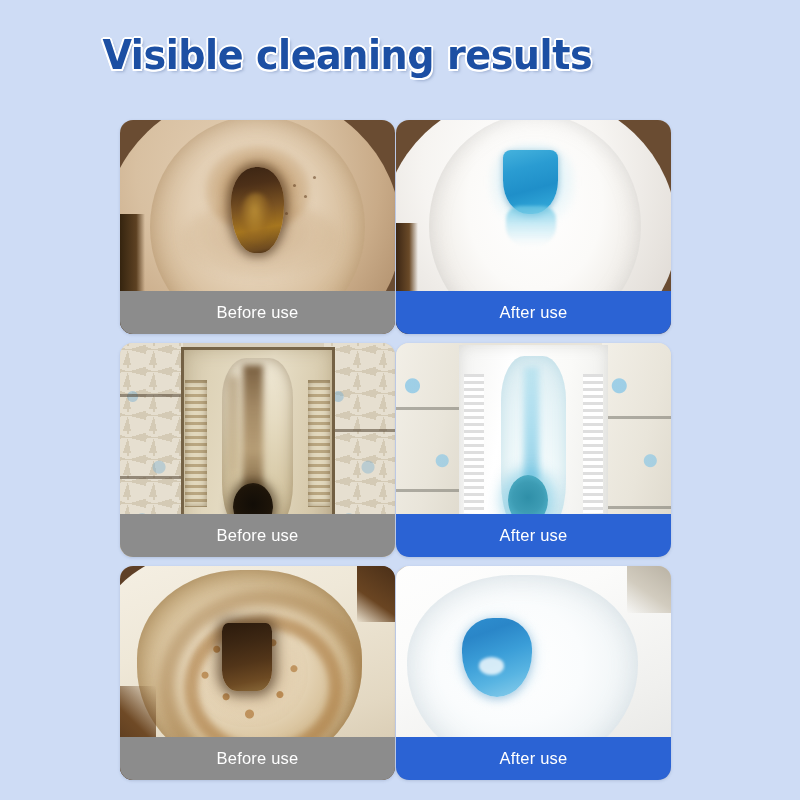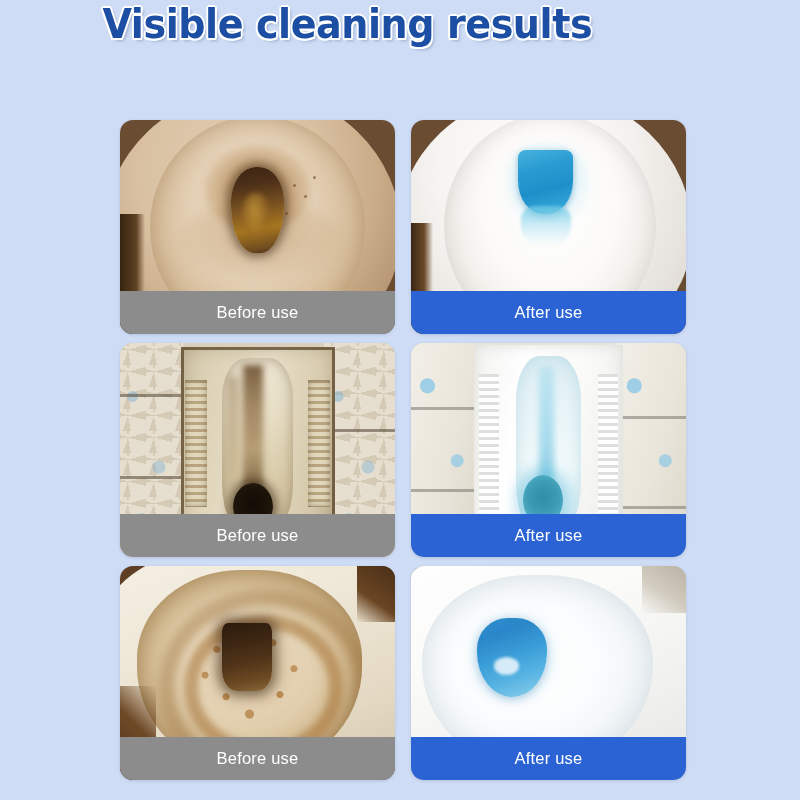--- a/index.html
+++ b/index.html
@@ -14,20 +14,21 @@
     font-family: "Liberation Sans", sans-serif;
     overflow: hidden;
     position: relative;
   }
 
   
   .title-wrap {
     width: 695px;
     height: 110px;
     display: flex;
+    align-items: center;
     justify-content: center;
     user-select: none;
   }
   .title {
     font-family: "DejaVu Sans", sans-serif;
     font-size: 41px;
     font-weight: 700;
     letter-spacing: -0.5px;
     color: #1c4fa3;
     transform: scaleX(0.93);
@@ -50,21 +51,21 @@
     position: absolute;
     left: 120px;
     top: 120px;
     width: 560px;
     display: flex;
     flex-direction: column;
     gap: 9px;
   }
   .row {
     display: flex;
-    gap: 16px;
+    gap: 1px;
   }
 
   .card {
     width: 275px;
     height: 214px;
     border-radius: 13px;
     overflow: hidden;
     position: relative;
     background: #ddd;
     box-shadow: 0 1px 3px rgba(90,110,150,0.25);

